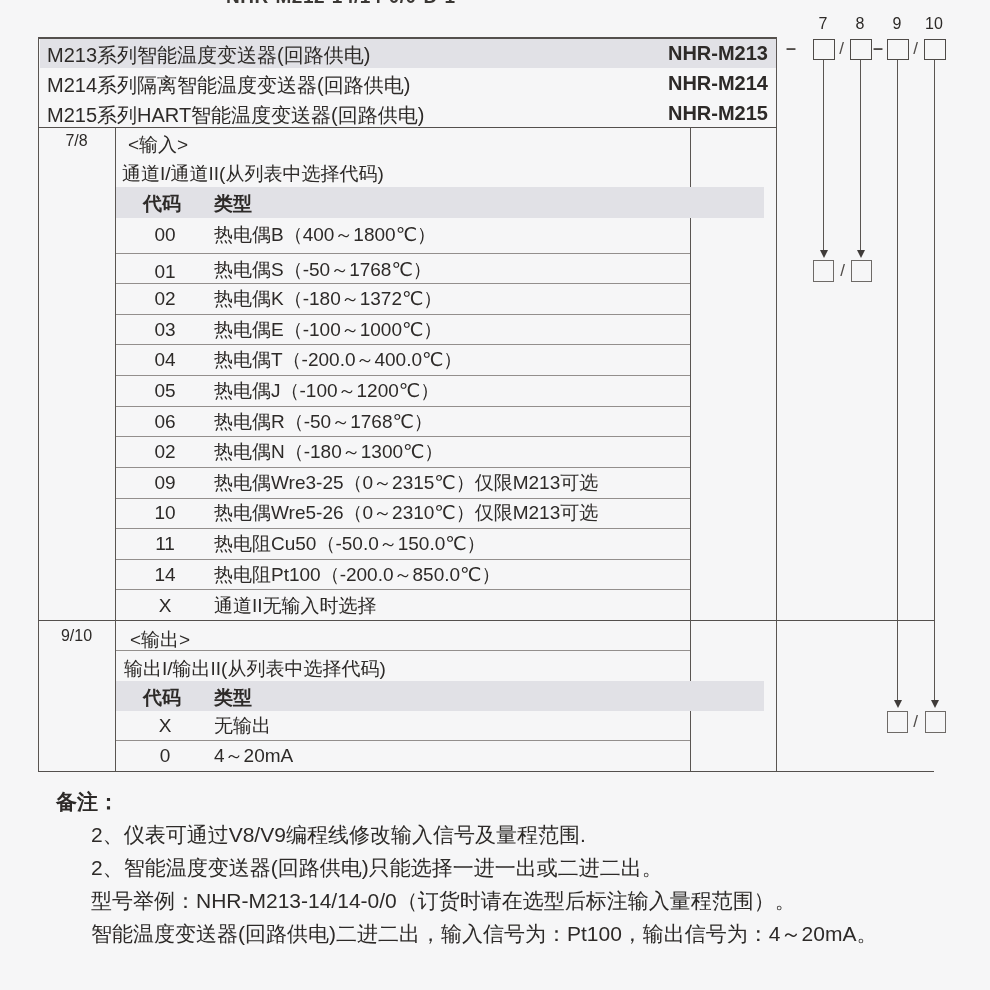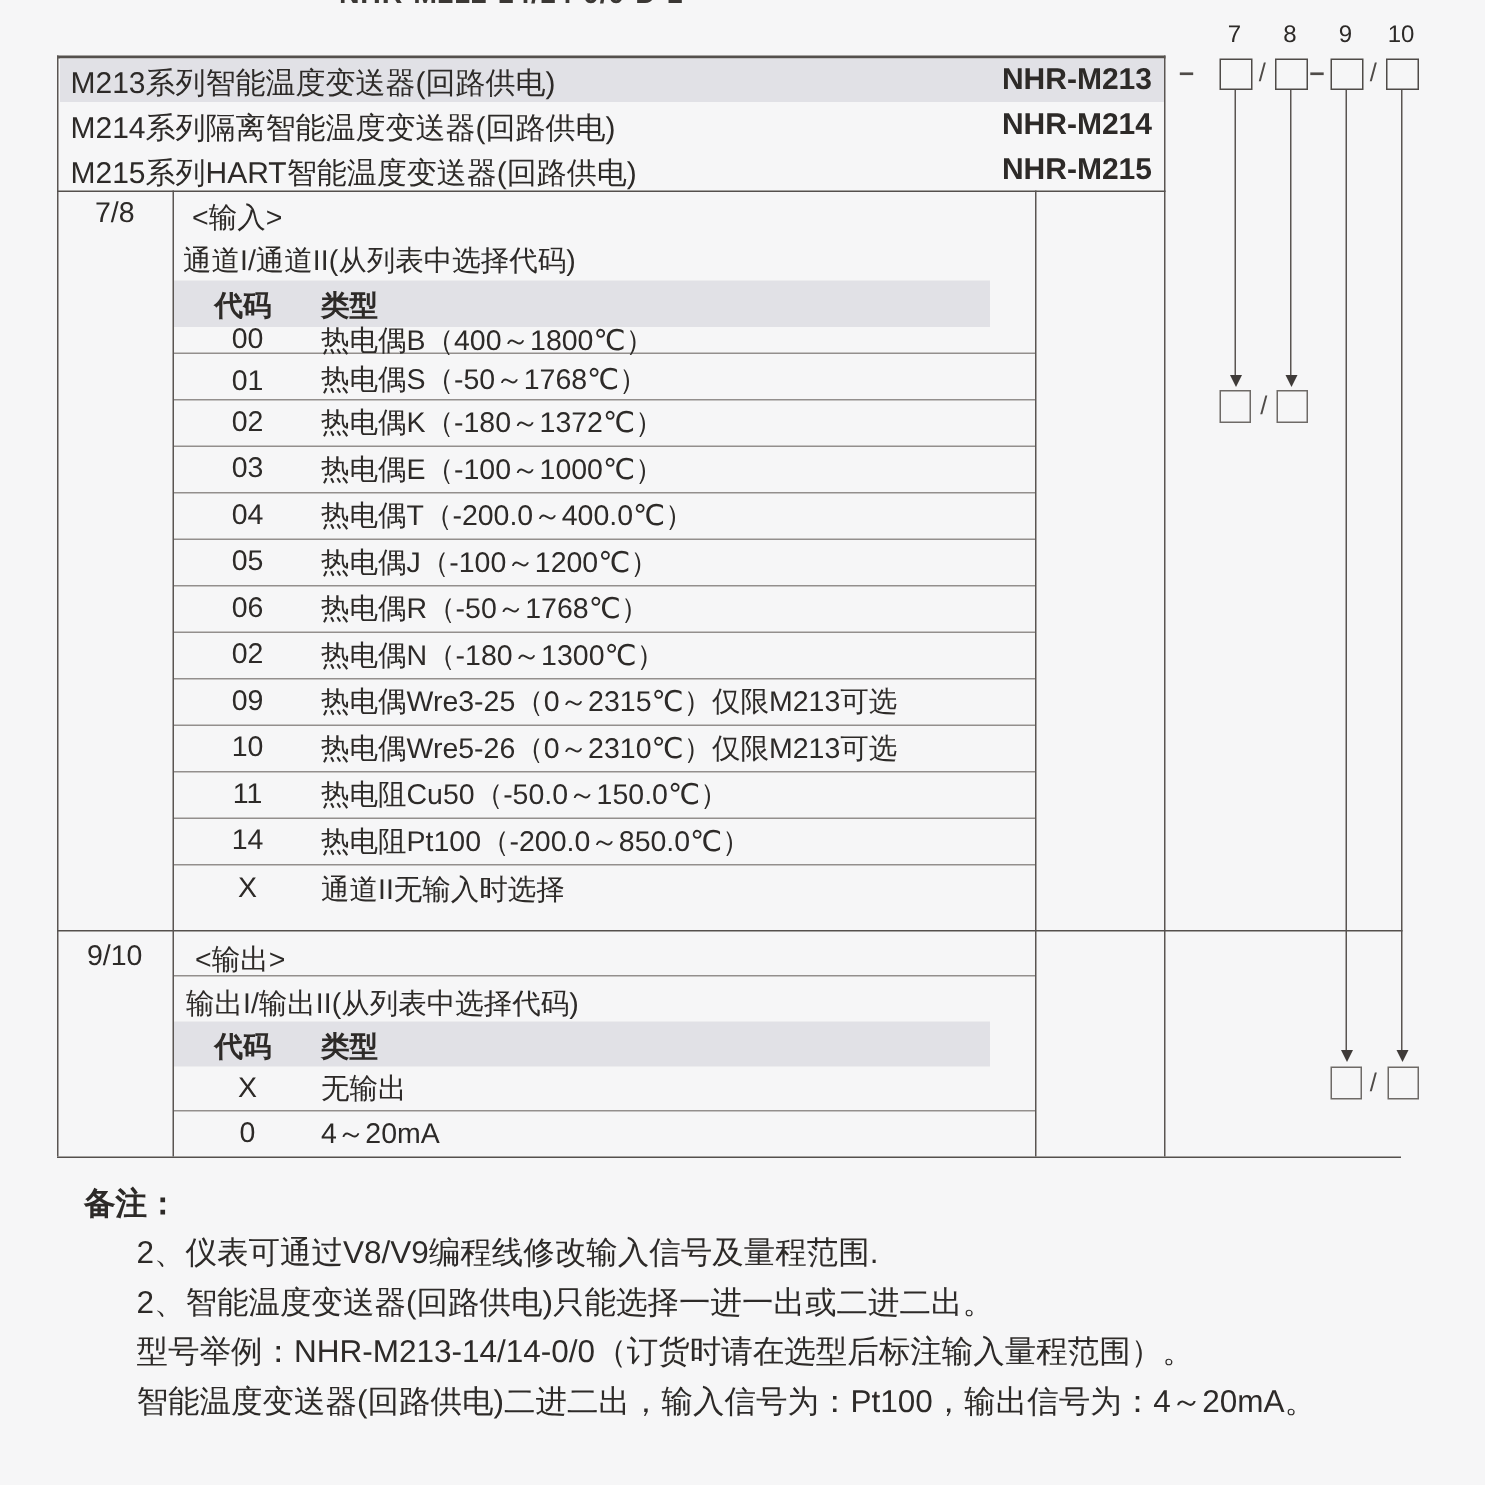--- a/index.html
+++ b/index.html
@@ -16,22 +16,22 @@
   .band{position:absolute;background:#e1e1e6;}
   .box{position:absolute;width:20px;height:19px;border:1.5px solid #4f4b48;background:transparent;}
   .box-sm{position:absolute;width:19px;height:20px;border:1.3px solid #6e6a67;background:transparent;}
   .arrow{position:absolute;width:0;height:0;border-left:4px solid transparent;border-right:4px solid transparent;border-top:8px solid #3f3b39;}
   .num{position:absolute;top:15px;width:26px;text-align:center;font-size:16px;font-weight:500;}
   .glue{position:absolute;top:39px;height:19px;line-height:19px;text-align:center;font-size:17px;color:#4f4b48;}
   .dash{font-weight:700;font-size:18px;}
   .hname{position:absolute;font-size:20px;font-weight:400;white-space:nowrap;}
   .hcode{position:absolute;font-size:20px;font-weight:700;width:210px;text-align:right;white-space:nowrap;}
   .t19{font-size:19px;white-space:nowrap;}
-  .seclabel{position:absolute;left:38px;width:77px;text-align:center;font-size:19px;}
-  .hdr-band{position:absolute;left:116px;width:544px;background:#e1e1e6;}
+  .seclabel{position:absolute;left:38px;width:77px;text-align:center;font-size:16px;}
+  .hdr-band{position:absolute;left:116px;width:648px;background:#e1e1e6;}
   .hdr-band .c1{position:absolute;left:27px;top:4px;font-size:19px;font-weight:700;}
   .hdr-band .c2{position:absolute;left:98px;top:4px;font-size:19px;font-weight:700;}
   .rows{position:absolute;left:116px;width:574px;display:flex;flex-direction:column;}
   .row{display:flex;align-items:center;box-sizing:border-box;border-bottom:1px solid #938f8d;}
   .row:last-child{border-bottom:none;}
   .cell-code{width:98px;text-align:center;flex:0 0 98px;}
   .cell-type{flex:1;text-align:left;}
   .note{position:absolute;left:91px;font-size:21px;font-weight:500;white-space:nowrap;}
 </style>
 </head>
@@ -92,21 +92,21 @@
 <span class="seclabel" style="top:132px;">7/8</span>
 <span class="abs t19" style="left:128px;top:132px;">&lt;输入&gt;</span>
 <span class="abs t19" style="left:122px;top:161px;">通道I/通道II(从列表中选择代码)</span>
 
 <div class="hdr-band" style="top:187px;height:31px;">
   <span class="c1">代码</span>
   <span class="c2">类型</span>
 </div>
 
 <div class="rows t19" style="top:218px;height:403px;">
-  <div class="row" style="height:18px;">
+  <div class="row" style="height:36px;">
       <span class="cell-code">00</span>
       <span class="cell-type">热电偶B（400～1800℃）</span>
     </div>
   <div class="row" style="height:31px;align-items:flex-end;">
       <span class="cell-code">01</span>
       <span class="cell-type">热电偶S（-50～1768℃）</span>
     </div>
   <div class="row" style="height:31px;">
       <span class="cell-code">02</span>
       <span class="cell-type">热电偶K（-180～1372℃）</span>

